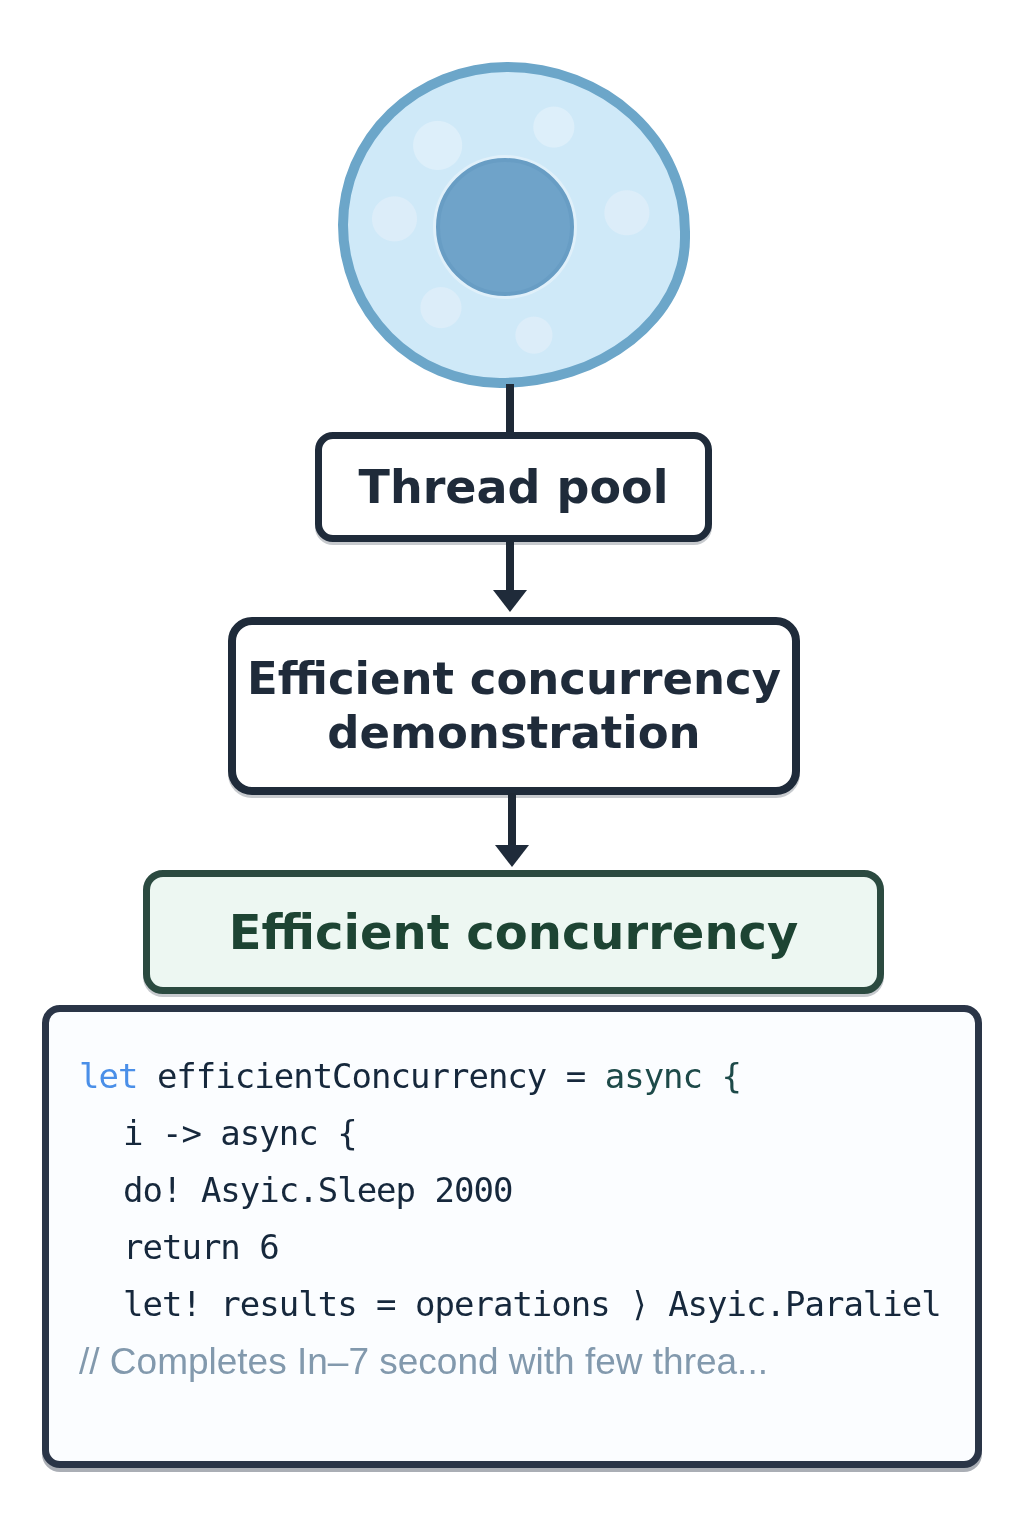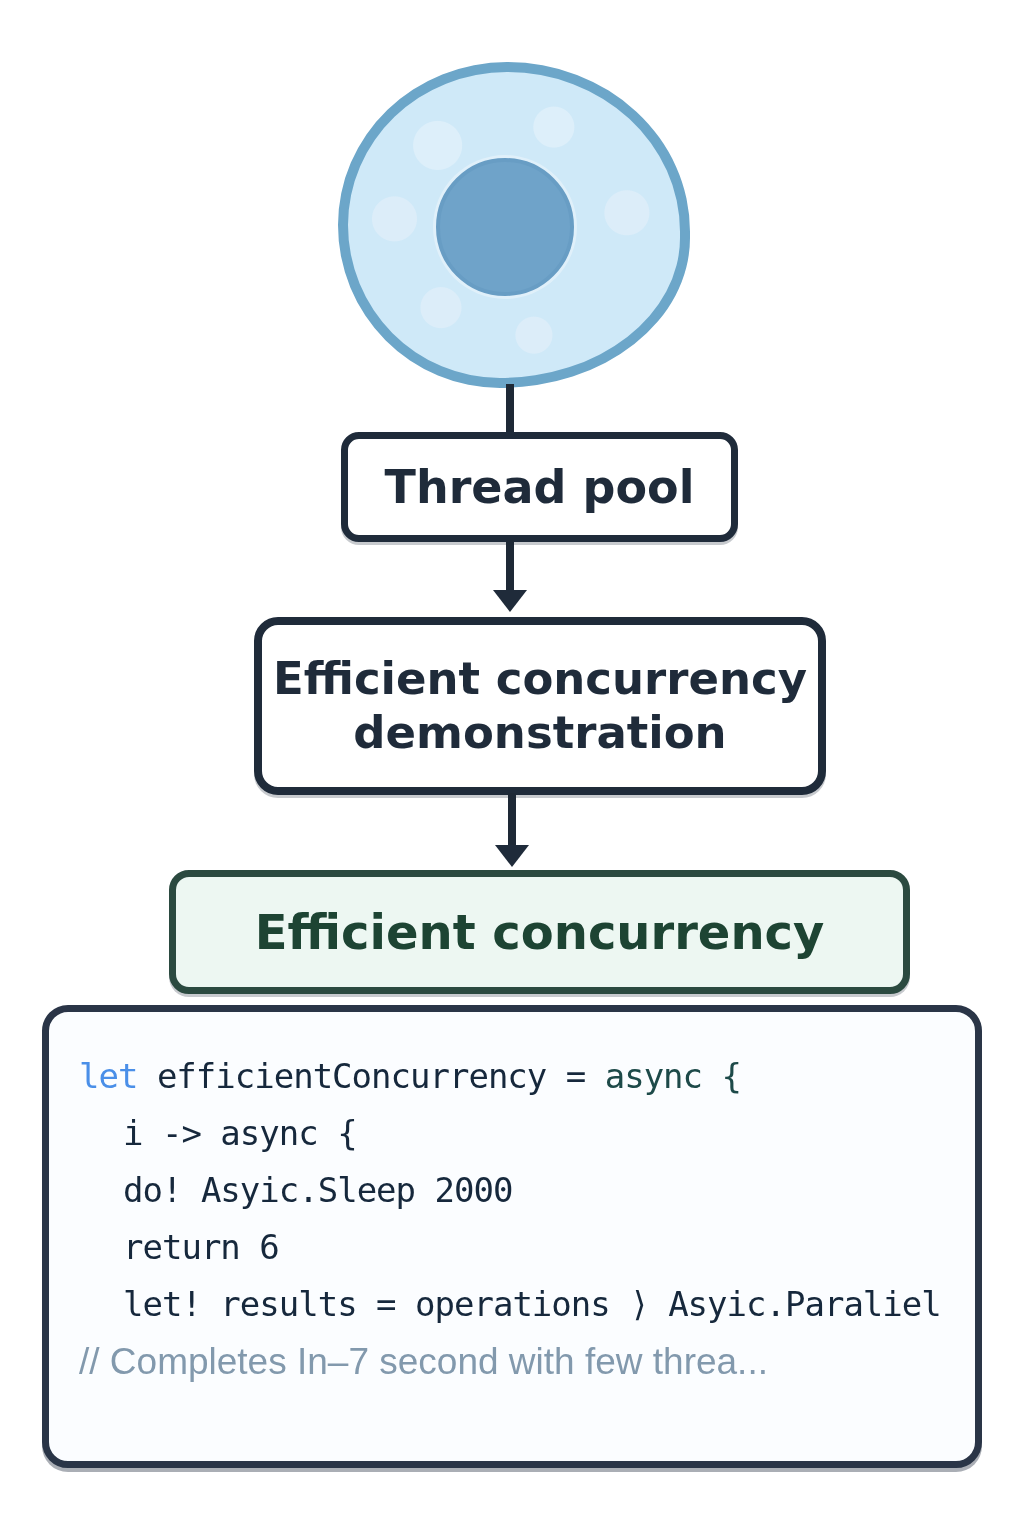--- a/index.html
+++ b/index.html
@@ -39,30 +39,29 @@
   }
   #head2{left:493px;top:590px;}
   #head3{left:495px;top:845px;}
   
   .node{
     position:absolute;box-sizing:border-box;background:#ffffff;
     border:7px solid #1f2b3a;border-radius:18px;
     display:flex;align-items:center;justify-content:center;
     color:#1f2b3a;font-weight:bold;text-align:center;
     box-shadow:0 3px 0 rgba(31,43,58,0.25);
-    margin-left:26px;
   }
   #node-thread-pool{left:315px;top:432px;width:397px;height:110px;font-size:46px;}
   #node-demo{left:228px;top:617px;width:572px;height:178px;font-size:45px;line-height:1.2;border-radius:24px;border-width:8px;flex-direction:column;}
   #node-efficient{left:143px;top:870px;width:741px;height:124px;font-size:48px;background:#edf7f2;border-color:#2b4a40;color:#1d4433;border-radius:20px;}
   
   .codebox{
     position:absolute;left:42px;top:1005px;width:940px;height:463px;
     box-sizing:border-box;background:#fbfdff;
-    border:7px solid #2a3547;border-radius:26px;
+    border:7px solid #2a3547;border-radius:18px;
     padding:36px 22px 18px 30px;
     font-family:"DejaVu Sans Mono","Liberation Mono",monospace;
     font-size:34px;letter-spacing:-1px;color:#16283c;
     box-shadow:0 4px 0 rgba(42,53,71,0.4);
   }
   .codeline{height:57px;line-height:57px;white-space:pre;}
   .indent{padding-left:44px;}
   .kw{color:#4a8fe8;}
   .kw2{color:#1d4a49;}
   .comment{

